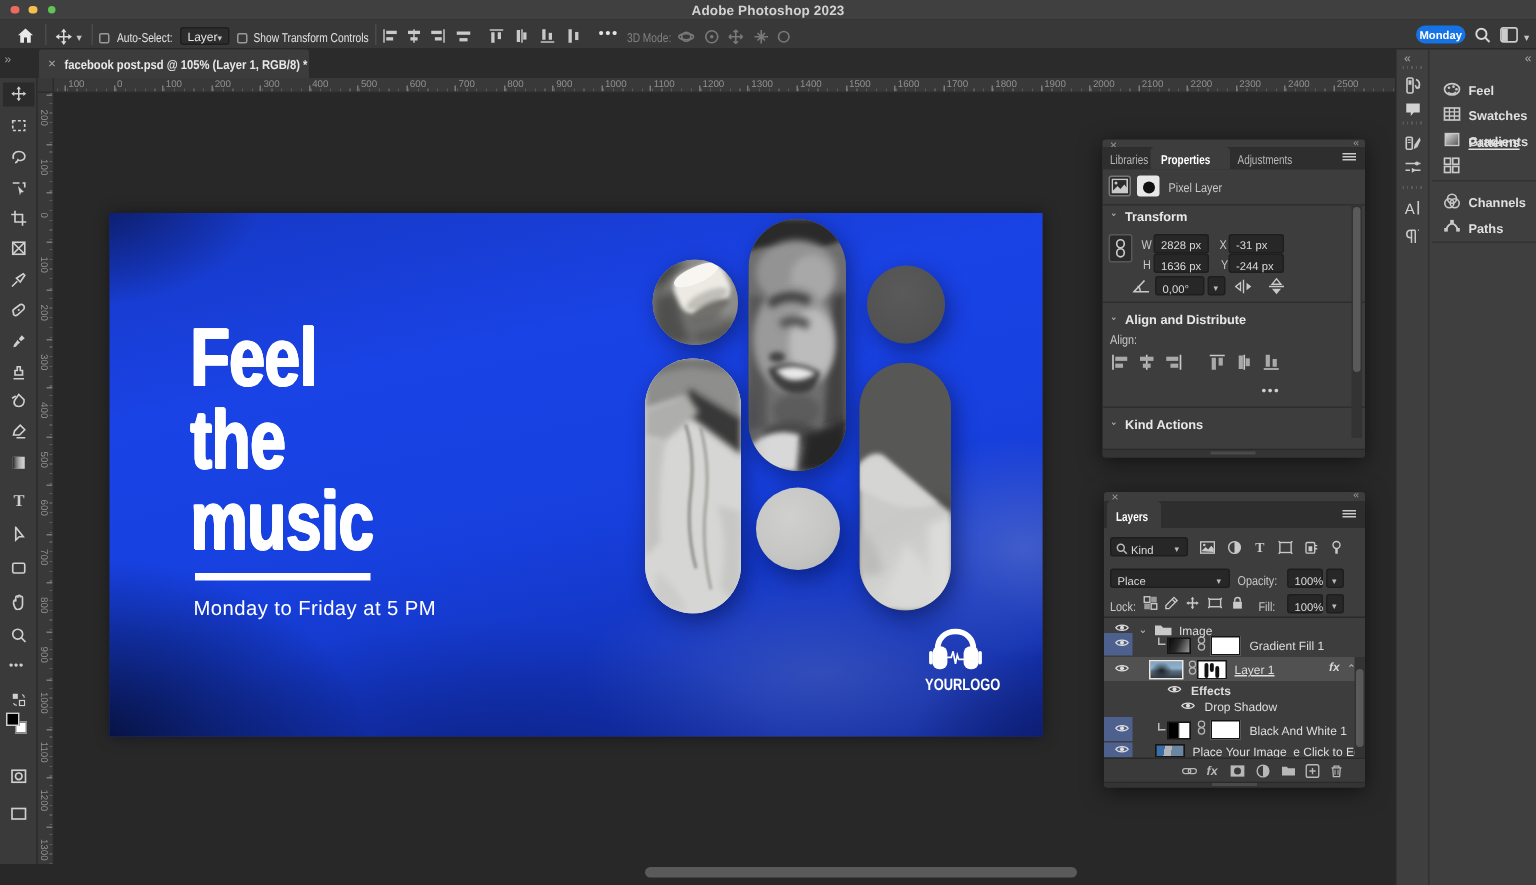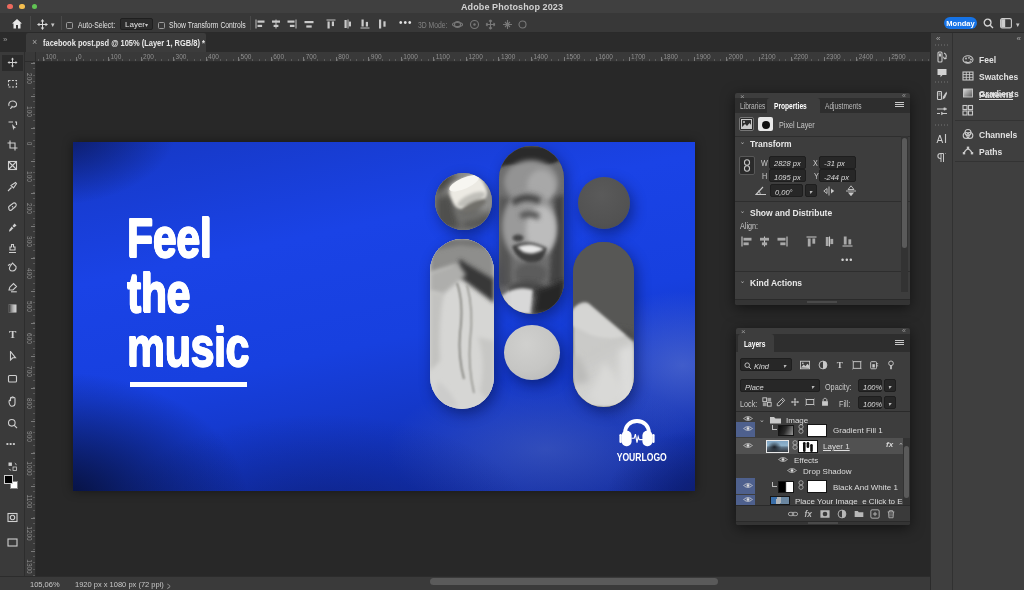--- a/index.html
+++ b/index.html
@@ -53,21 +53,21 @@
 .shape { position:absolute; overflow:hidden; box-shadow:3px 5px 14px rgba(0,8,45,0.45); }
 
 .panel { position:absolute; background:#3d3d3d; box-shadow:0 3px 14px rgba(0,0,0,0.55); border-radius:2px; overflow:hidden;}
 .phx { position:absolute; left:5px; top:-1px; color:#999; font-size:8px;}
 .phc { position:absolute; right:4px; top:-1px; color:#999; font-size:7px;}
 .ptabs { position:absolute; left:0; width:100%; background:#2e2e2e; }
 .ptab { position:absolute; font-size:8.5px; color:#b9b9b9; transform:scaleX(0.78); transform-origin:left center; white-space:nowrap; }
 .ptab.act { color:#fff; font-weight:bold; }
 .tabbg { position:absolute; background:#3d3d3d; border-radius:3px 3px 0 0;}
 .fld { position:absolute; background:#272727; border-radius:2px; border:1px solid #1e1e1e;}
-.fld span { position:absolute; left:4px; top:2.5px; font-size:7.5px; color:#dcdcdc; white-space:nowrap;font-style:italic; }
+.fld span { position:absolute; left:4px; top:2.5px; font-size:7.5px; color:#dcdcdc; white-space:nowrap; }
 .lbl { position:absolute; font-size:8.5px; color:#c9c9c9; transform:scaleX(0.85); transform-origin:left center; white-space:nowrap; }
 .sect { position:absolute; font-size:8.5px; color:#e8e8e8; font-weight:bold;}
 .sep { position:absolute; height:1px; background:#2e2e2e; }
 .scrtrack { position:absolute; width:7px; background:#333333; }
 .scrthumb { position:absolute; width:5px; background:#5a5a5a; border-radius:2.5px; left:1px;}
 .eyecell { position:absolute; left:0; top:0; width:19px; height:100%; }
 .eyecell.blue { background:#4e608d; }
 .thumb { position:absolute; border:1px solid #151515; }
 .ltext { position:absolute; font-size:8px; color:#dedede; white-space:nowrap; }
 
@@ -375,20 +375,21 @@
       <svg style="position:absolute;left:7px;top:485px;" width="11" height="11" viewBox="0 0 11 11">
         <rect x="1" y="2" width="9" height="7" stroke="#cfcfcf" stroke-width="1.1" fill="none"></rect>
       </svg>
     </div>
 
   <div class="abs" id="canvas">
     <div class="bigline" style="top:69px;">Feel</div>
     <div class="bigline" style="top:124px;">the</div>
     <div class="bigline" style="top:178px;">music</div>
     <div class="abs" id="underline"></div>
+    <div class="abs" id="subtitle">Monday to Friday at 5 PM</div>
     <div id="collage">
         <div class="shape" style="left:362px;top:31px;width:57px;height:57px;border-radius:50%;background:#858583;">
 <svg width="57" height="57" viewBox="0 0 57 57">
 <defs>
               <filter id="bA" x="-30%" y="-30%" width="160%" height="160%">
                 <feGaussianBlur stdDeviation="1.4"></feGaussianBlur>
               </filter>
 <filter id="bA2" x="-30%" y="-30%" width="160%" height="160%">
                 <feGaussianBlur stdDeviation="3.5"></feGaussianBlur>
               </filter>
@@ -486,25 +487,20 @@
 <rect x="2.6" y="13.8" width="10" height="15.4" rx="4.6" fill="#fff"></rect>
 <rect x="23.4" y="13.8" width="10" height="15.4" rx="4.6" fill="#fff"></rect>
 <rect x="0.4" y="17" width="2.4" height="9" rx="1.2" fill="#fff"></rect>
 <rect x="33.2" y="17" width="2.4" height="9" rx="1.2" fill="#fff"></rect>
 <path d="M12.4 21.2 L15.2 21.2 L16.4 17.2 L18 25.6 L19.2 19.6 L20.2 22.6 L24 22.6" stroke="#fff" stroke-width="1.1" fill="none"></path>
 </svg>
 <div style="position:absolute;left:538px;top:309px;width:52px;text-align:center;color:#fff;font-size:11px;font-weight:bold;transform:scaleX(0.78);letter-spacing:0px;">YOURLOGO</div>
       </div>
   </div>
 
-  <div class="abs" id="statusbar">
-    <div class="stext" style="left:30px;">105,06%</div>
-    <div class="stext" style="left:75px;">1920 px x 1080 px (72 ppi)</div>
-    <div class="stext" style="left:167px; color:#9a9a9a; transform:scaleY(1.4) scaleX(0.8); transform-origin:left top;">&gt;</div>
-  </div>
   <div class="abs" id="hscroll"></div>
 
   <div class="abs" id="dock"><div id="dockstrip"></div><div style="position:absolute;left:5px;top:1px;color:#aaa;font-size:8px;">«</div><div style="position:absolute;right:3px;top:1px;color:#aaa;font-size:8px;">«</div><div style="position:absolute;left:4px;top:11px;width:14px;height:2px;background:repeating-linear-gradient(90deg,#5a5a5a 0 1px,transparent 1px 3px);"></div><div style="position:absolute;left:4px;top:48px;width:14px;height:2px;background:repeating-linear-gradient(90deg,#5a5a5a 0 1px,transparent 1px 3px);"></div><div style="position:absolute;left:4px;top:91px;width:14px;height:2px;background:repeating-linear-gradient(90deg,#5a5a5a 0 1px,transparent 1px 3px);"></div><svg style="position:absolute;left:5px;top:18px;" width="12" height="12" viewBox="0 0 12 12">
         <rect x="2" y="1" width="4" height="10" rx="1" stroke="#c9c9c9" stroke-width="1.1" fill="none"></rect>
         <rect x="3" y="2.5" width="2" height="3" fill="#c9c9c9"></rect>
         <path d="M8 2 C11 3 11 7 8.5 8 M8.5 8 L7.5 5.8 M8.5 8 L10.6 7.2" stroke="#c9c9c9" stroke-width="1.1" fill="none"></path>
       </svg><svg style="position:absolute;left:5px;top:34px;" width="12" height="12" viewBox="0 0 12 12">
         <path d="M1.5 2 L10.5 2 L10.5 8 L6.5 8 L4.5 10.3 L4.5 8 L1.5 8 Z" fill="#d2d2d2"></path>
       </svg><svg style="position:absolute;left:5px;top:57px;" width="12" height="12" viewBox="0 0 12 12">
         <rect x="1.5" y="1.5" width="4" height="8" rx="0.8" stroke="#c9c9c9" stroke-width="1.1" fill="none"></rect>
@@ -587,21 +583,21 @@
       <div class="lbl" style="left:26px;top:65px;">W</div>
       <div class="fld" style="left:34px;top:62.5px;width:37px;height:13px;">
         <span>2828 px</span>
       </div>
       <div class="lbl" style="left:78px;top:65px;">X</div>
       <div class="fld" style="left:84px;top:62.5px;width:37px;height:13px;">
         <span>-31 px</span>
       </div>
       <div class="lbl" style="left:27px;top:78px;">H</div>
       <div class="fld" style="left:34px;top:76px;width:37px;height:13px;">
-        <span>1095 px</span>
+        <span>1636 px</span>
       </div>
       <div class="lbl" style="left:78.5px;top:78px;">Y</div>
       <div class="fld" style="left:84px;top:76px;width:37px;height:13px;">
         <span>-244 px</span>
       </div>
       <svg style="position:absolute;left:20px;top:93px;" width="12" height="10" viewBox="0 0 12 10">
         <path d="M11 8.5 L1 8.5 L8 1" stroke="#c9c9c9" stroke-width="1.1" fill="none"></path>
         <path d="M5.2 8.5 C5.2 6.5 4.5 5.4 3.4 4.8" stroke="#c9c9c9" stroke-width="0.9" fill="none"></path>
       </svg>
       <div class="fld" style="left:35px;top:91px;width:33px;height:13px;">
@@ -615,21 +611,21 @@
         <path d="M4 2.5 L4 7.5 L0.8 5 Z" fill="none" stroke="#c9c9c9" stroke-width="0.9"></path>
         <path d="M8 2.5 L8 7.5 L11.2 5 Z" fill="#c9c9c9"></path>
       </svg>
       <svg style="position:absolute;left:110px;top:92px;" width="12" height="12" viewBox="0 0 12 12">
         <path d="M1 6 L11 6" stroke="#c9c9c9" stroke-width="0.9"></path>
         <path d="M3 4.5 L9 4.5 L6 0.8 Z" fill="none" stroke="#c9c9c9" stroke-width="0.9"></path>
         <path d="M3 7.5 L9 7.5 L6 11.2 Z" fill="#c9c9c9"></path>
       </svg>
       <div class="sep" style="left:0;top:108px;width:100%;"></div>
       <div class="lbl" style="left:5px;top:114px;color:#bbb;font-size:7px;">⌄</div>
-      <div class="sect" style="left:15px;top:115px;">Show and Distribute</div>
+      <div class="sect" style="left:15px;top:115px;">Align and Distribute</div>
       <div class="lbl" style="left:5px;top:128px;">Align:</div>
       <svg style="position:absolute;left:6px;top:143px;" width="11" height="11" viewBox="0 0 11 11">
         <path d="M1 0.5 L1 10.5" stroke="#c9c9c9" stroke-width="1.1" fill="none"></path>
         <rect x="2.5" y="1.8" width="8" height="2.8" fill="#a9a9a9"></rect>
         <rect x="2.5" y="6.4" width="5.2" height="2.8" fill="#a9a9a9"></rect>
       </svg>
       <svg style="position:absolute;left:24px;top:143px;" width="11" height="11" viewBox="0 0 11 11">
         <path d="M5.5 0.5 L5.5 10.5" stroke="#c9c9c9" stroke-width="1.1" fill="none"></path>
         <rect x="1" y="1.8" width="9" height="2.8" fill="#a9a9a9"></rect>
         <rect x="2.9" y="6.4" width="5.2" height="2.8" fill="#a9a9a9"></rect>
@@ -784,21 +780,21 @@
         <rect x="4.6" y="0" width="2.6" height="6" rx="1.3" fill="#111"></rect>
         <rect x="8.2" y="2" width="2.6" height="8" rx="1.3" fill="#111"></rect>
       </svg>
       <div class="ltext" style="left:87px;top:114px;text-decoration:underline;">Layer 1</div>
       <div style="position:absolute;left:150px;top:112px;color:#d8d8d8;font-size:8px;font-style:italic;font-weight:bold;">fx</div>
       <div style="position:absolute;left:162px;top:114px;color:#bbb;font-size:7px;">⌃</div>
       <svg style="position:absolute;left:42px;top:128px;" width="10" height="7" viewBox="0 0 12 8">
         <path d="M1 4 C3 1.2 9 1.2 11 4 C9 6.8 3 6.8 1 4 Z" fill="none" stroke="#dedede" stroke-width="1"></path>
         <circle cx="6" cy="4" r="1.6" fill="#dedede"></circle>
       </svg>
-      <div class="ltext" style="left:58px;top:128px;">Effects</div>
+      <div class="ltext" style="left:58px;top:128px;font-weight:bold;">Effects</div>
       <svg style="position:absolute;left:51px;top:139px;" width="10" height="7" viewBox="0 0 12 8">
         <path d="M1 4 C3 1.2 9 1.2 11 4 C9 6.8 3 6.8 1 4 Z" fill="none" stroke="#dedede" stroke-width="1"></path>
         <circle cx="6" cy="4" r="1.6" fill="#dedede"></circle>
       </svg>
       <div class="ltext" style="left:67px;top:139px;">Drop Shadow</div>
       <div class="eyecell blue" style="top:150px;height:16px;"></div>
       <svg style="position:absolute;left:7px;top:154px;" width="10" height="7" viewBox="0 0 12 8">
         <path d="M1 4 C3 1.2 9 1.2 11 4 C9 6.8 3 6.8 1 4 Z" fill="none" stroke="#dedede" stroke-width="1"></path>
         <circle cx="6" cy="4" r="1.6" fill="#dedede"></circle>
       </svg>

